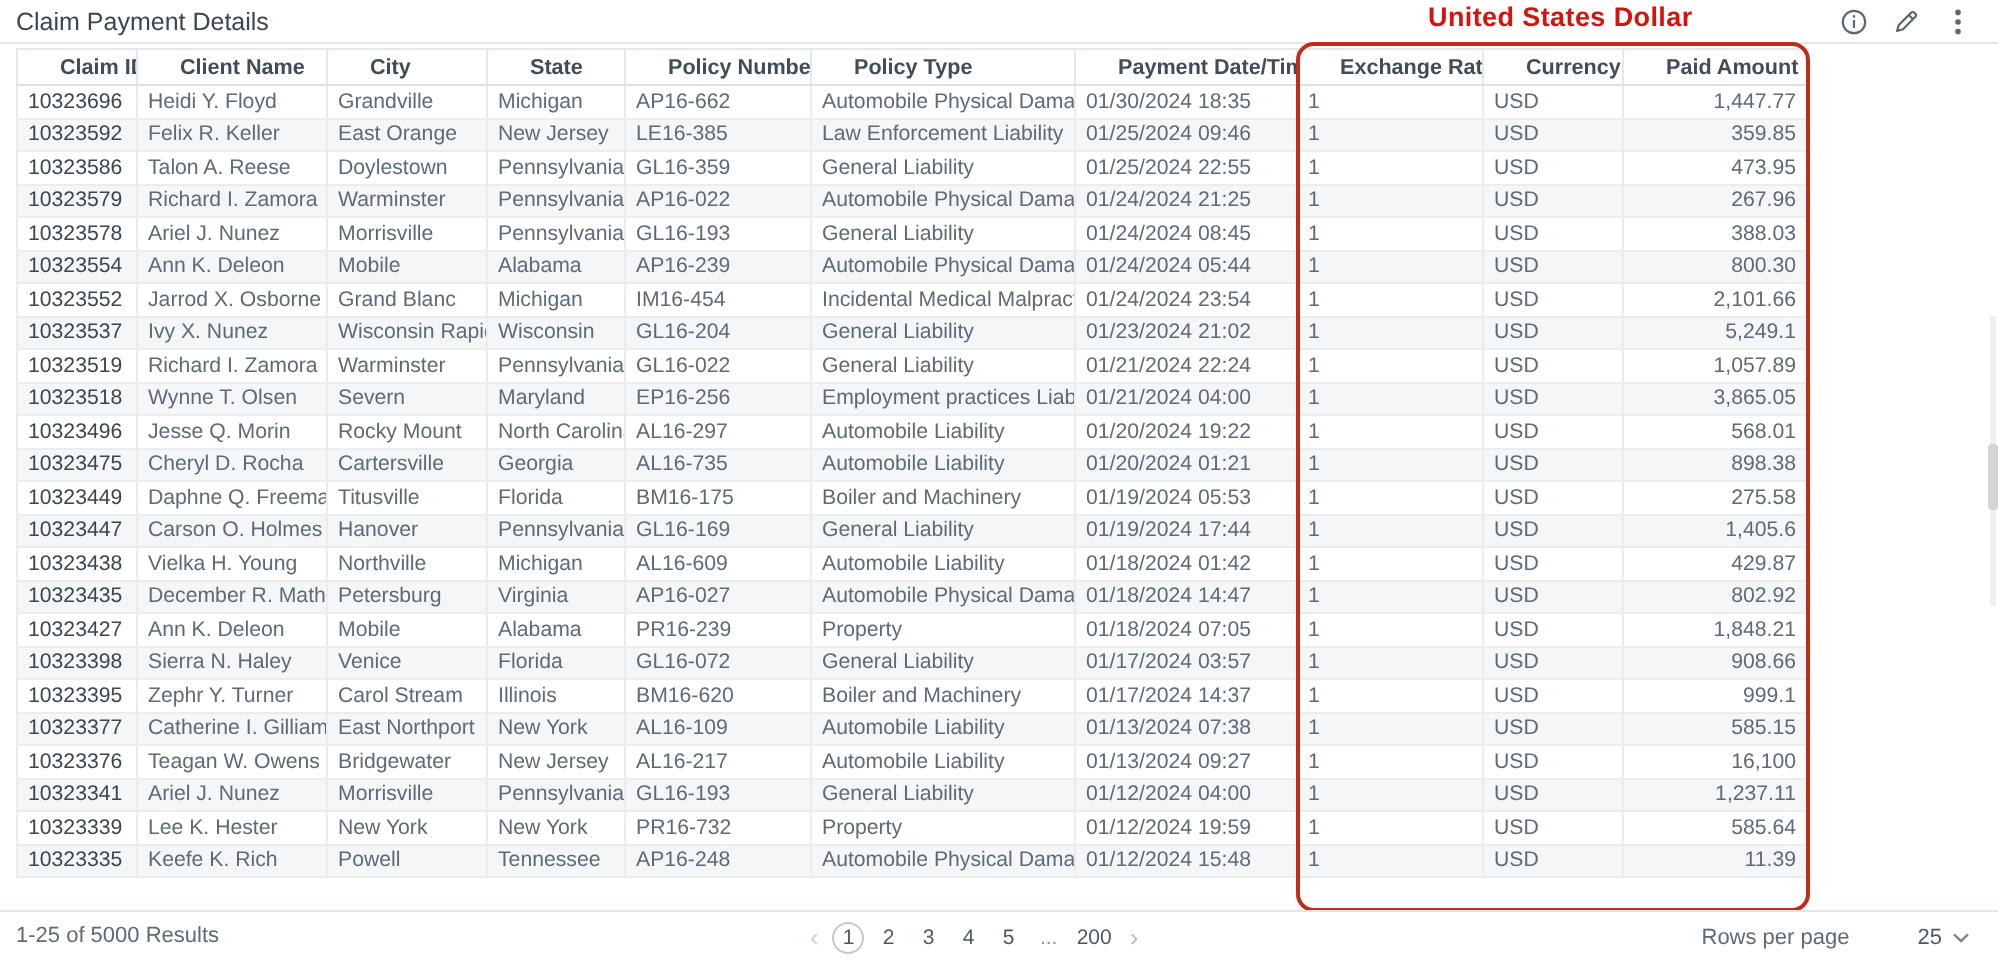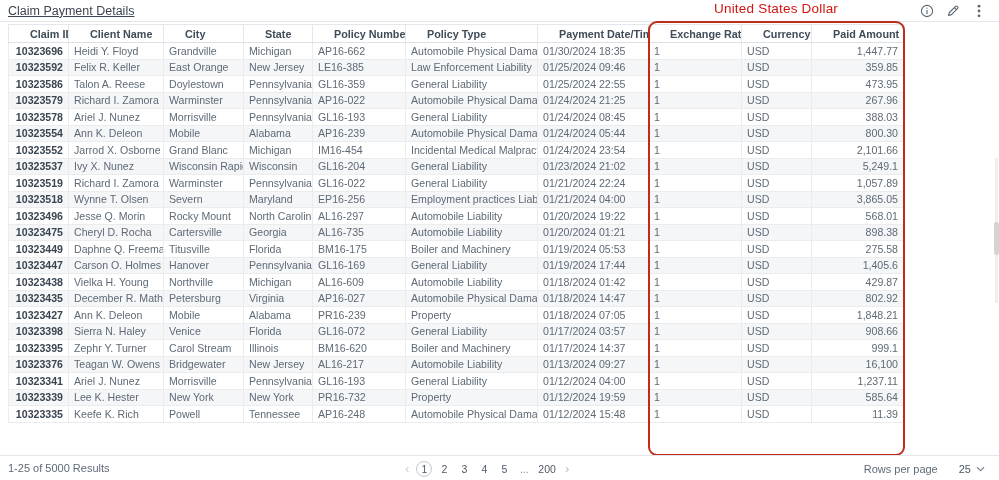--- a/index.html
+++ b/index.html
@@ -3,59 +3,59 @@
 <meta charset="utf-8">
 <style>
   * { margin:0; padding:0; box-sizing:border-box; }
   html,body { width:999px; height:480px; background:#ffffff; overflow:hidden;
     font-family:"Liberation Sans","DejaVu Sans",sans-serif; }
   .app { position:relative; width:999px; height:480px; background:#fff; }
 
   
   .titlebar { position:absolute; top:0; left:0; right:0; height:22px;
     border-bottom:1px solid #e4e7ea; display:flex; align-items:center; }
-  .title { margin-left:8px; font-size:12.5px; color:#3c4650;text-decoration:underline; }
+  .title { margin-left:8px; font-size:12.5px; color:#3c4650; }
   .toolbar { position:absolute; right:12px; top:3px; display:flex; gap:10px; align-items:center; }
   .tool-btn { width:16px; height:16px; display:flex; align-items:center; justify-content:center; cursor:pointer; }
 
   
   .table-wrap { position:absolute; top:24px; left:8px; }
   table { width:895px; table-layout:fixed; border-collapse:collapse;
     border:1px solid #e8eaec; }
   col.c0{width:60px} col.c1{width:95px} col.c2{width:80px} col.c3{width:69px}
   col.c4{width:93px} col.c5{width:132px} col.c6{width:111px} col.c7{width:93px}
   col.c8{width:70px} col.c9{width:92px}
   th { height:18px; font-size:10.8px; font-weight:700; color:#404c58; text-align:left;
     padding:0 21px; border:1px solid #e5e8ea; border-bottom:1px solid #dde0e4;
     background:#fff; white-space:nowrap; overflow:hidden; }
   td { height:16.5px; font-size:10.6px; color:#5e6a76; padding:0 5px;
     border:1px solid #eaecee; white-space:nowrap; overflow:hidden; }
   tbody tr:nth-child(even) td { background:#f5f6f8; }
-  td.id-cell { font-weight:700; color:#3a4550;text-align:right; }
+  td.id-cell { font-weight:400; color:#3a4550; }
   td.num, th.num-h { text-align:right; }
   th .th-inner { display:flex; align-items:center; justify-content:space-between; }
 
   
   .red-label { position:absolute; top:1px; left:714px; width:256px; text-align:left;
-    font-size:13.5px; font-weight:400; color:#d21510; letter-spacing:.2px; }
+    font-size:13.5px; font-weight:700; color:#d21510; letter-spacing:.2px; }
   .red-box { position:absolute; top:21px; left:648px; width:257px; height:435px;
     border:2.5px solid #bf2c1a; border-radius:9px; pointer-events:none; }
 
   
   .footer { position:absolute; bottom:0; left:0; right:0; height:25px;
     border-top:1px solid #e4e7ea; display:flex; align-items:center; font-size:11px; color:#5e6a76; }
   .results { margin-left:8px; }
   .pagination { position:absolute; left:402px; top:0; height:25px; display:flex; align-items:center; gap:4px; }
   .page-item { min-width:16px; height:16px; display:flex; align-items:center; justify-content:center;
     font-size:10.5px; color:#4d5965; cursor:pointer; padding:0 2px; }
   .page-item.active { border:1px solid #c3c9cf; border-radius:50%; width:16px; }
   .page-chevron { color:#b6bec6; font-size:13px; cursor:pointer; padding:0 3px; }
   .page-chevron.disabled { color:#ccd2d8; }
   .page-ellipsis { color:#8a949e; cursor:default; }
-  .rpp { position:absolute; right:14px; top:0; height:25px; display:flex; align-items:center; gap:9px;justify-content:flex-end; }
+  .rpp { position:absolute; right:14px; top:0; height:25px; display:flex; align-items:center; gap:22px;justify-content:flex-end; }
   .rpp-value { display:flex; align-items:center; gap:5px; cursor:pointer; color:#4d5965;margin-left:12px; }
 
   
   .scrollbar-track { position:absolute; right:1px; top:158px; width:3px; height:145px; background:#efefef; }
   .scrollbar-thumb { position:absolute; right:0; top:222px; width:5px; height:33px; background:#d4d4d4; border-radius:2px; }
 
   svg { display:block; }
 </style>
 </head>
 <body>
@@ -385,20 +385,32 @@
             <td>Carol Stream</td>
             <td>Illinois</td>
             <td>BM16-620</td>
             <td>Boiler and Machinery</td>
             <td>01/17/2024 14:37</td>
             <td>1</td>
             <td>USD</td>
             <td class="num">999.1</td>
           </tr>
           <tr>
+            <td class="id-cell">10323377</td>
+            <td>Catherine I. Gilliam</td>
+            <td>East Northport</td>
+            <td>New York</td>
+            <td>AL16-109</td>
+            <td>Automobile Liability</td>
+            <td>01/13/2024 07:38</td>
+            <td>1</td>
+            <td>USD</td>
+            <td class="num">585.15</td>
+          </tr>
+          <tr>
             <td class="id-cell">10323376</td>
             <td>Teagan W. Owens</td>
             <td>Bridgewater</td>
             <td>New Jersey</td>
             <td>AL16-217</td>
             <td>Automobile Liability</td>
             <td>01/13/2024 09:27</td>
             <td>1</td>
             <td>USD</td>
             <td class="num">16,100</td>

